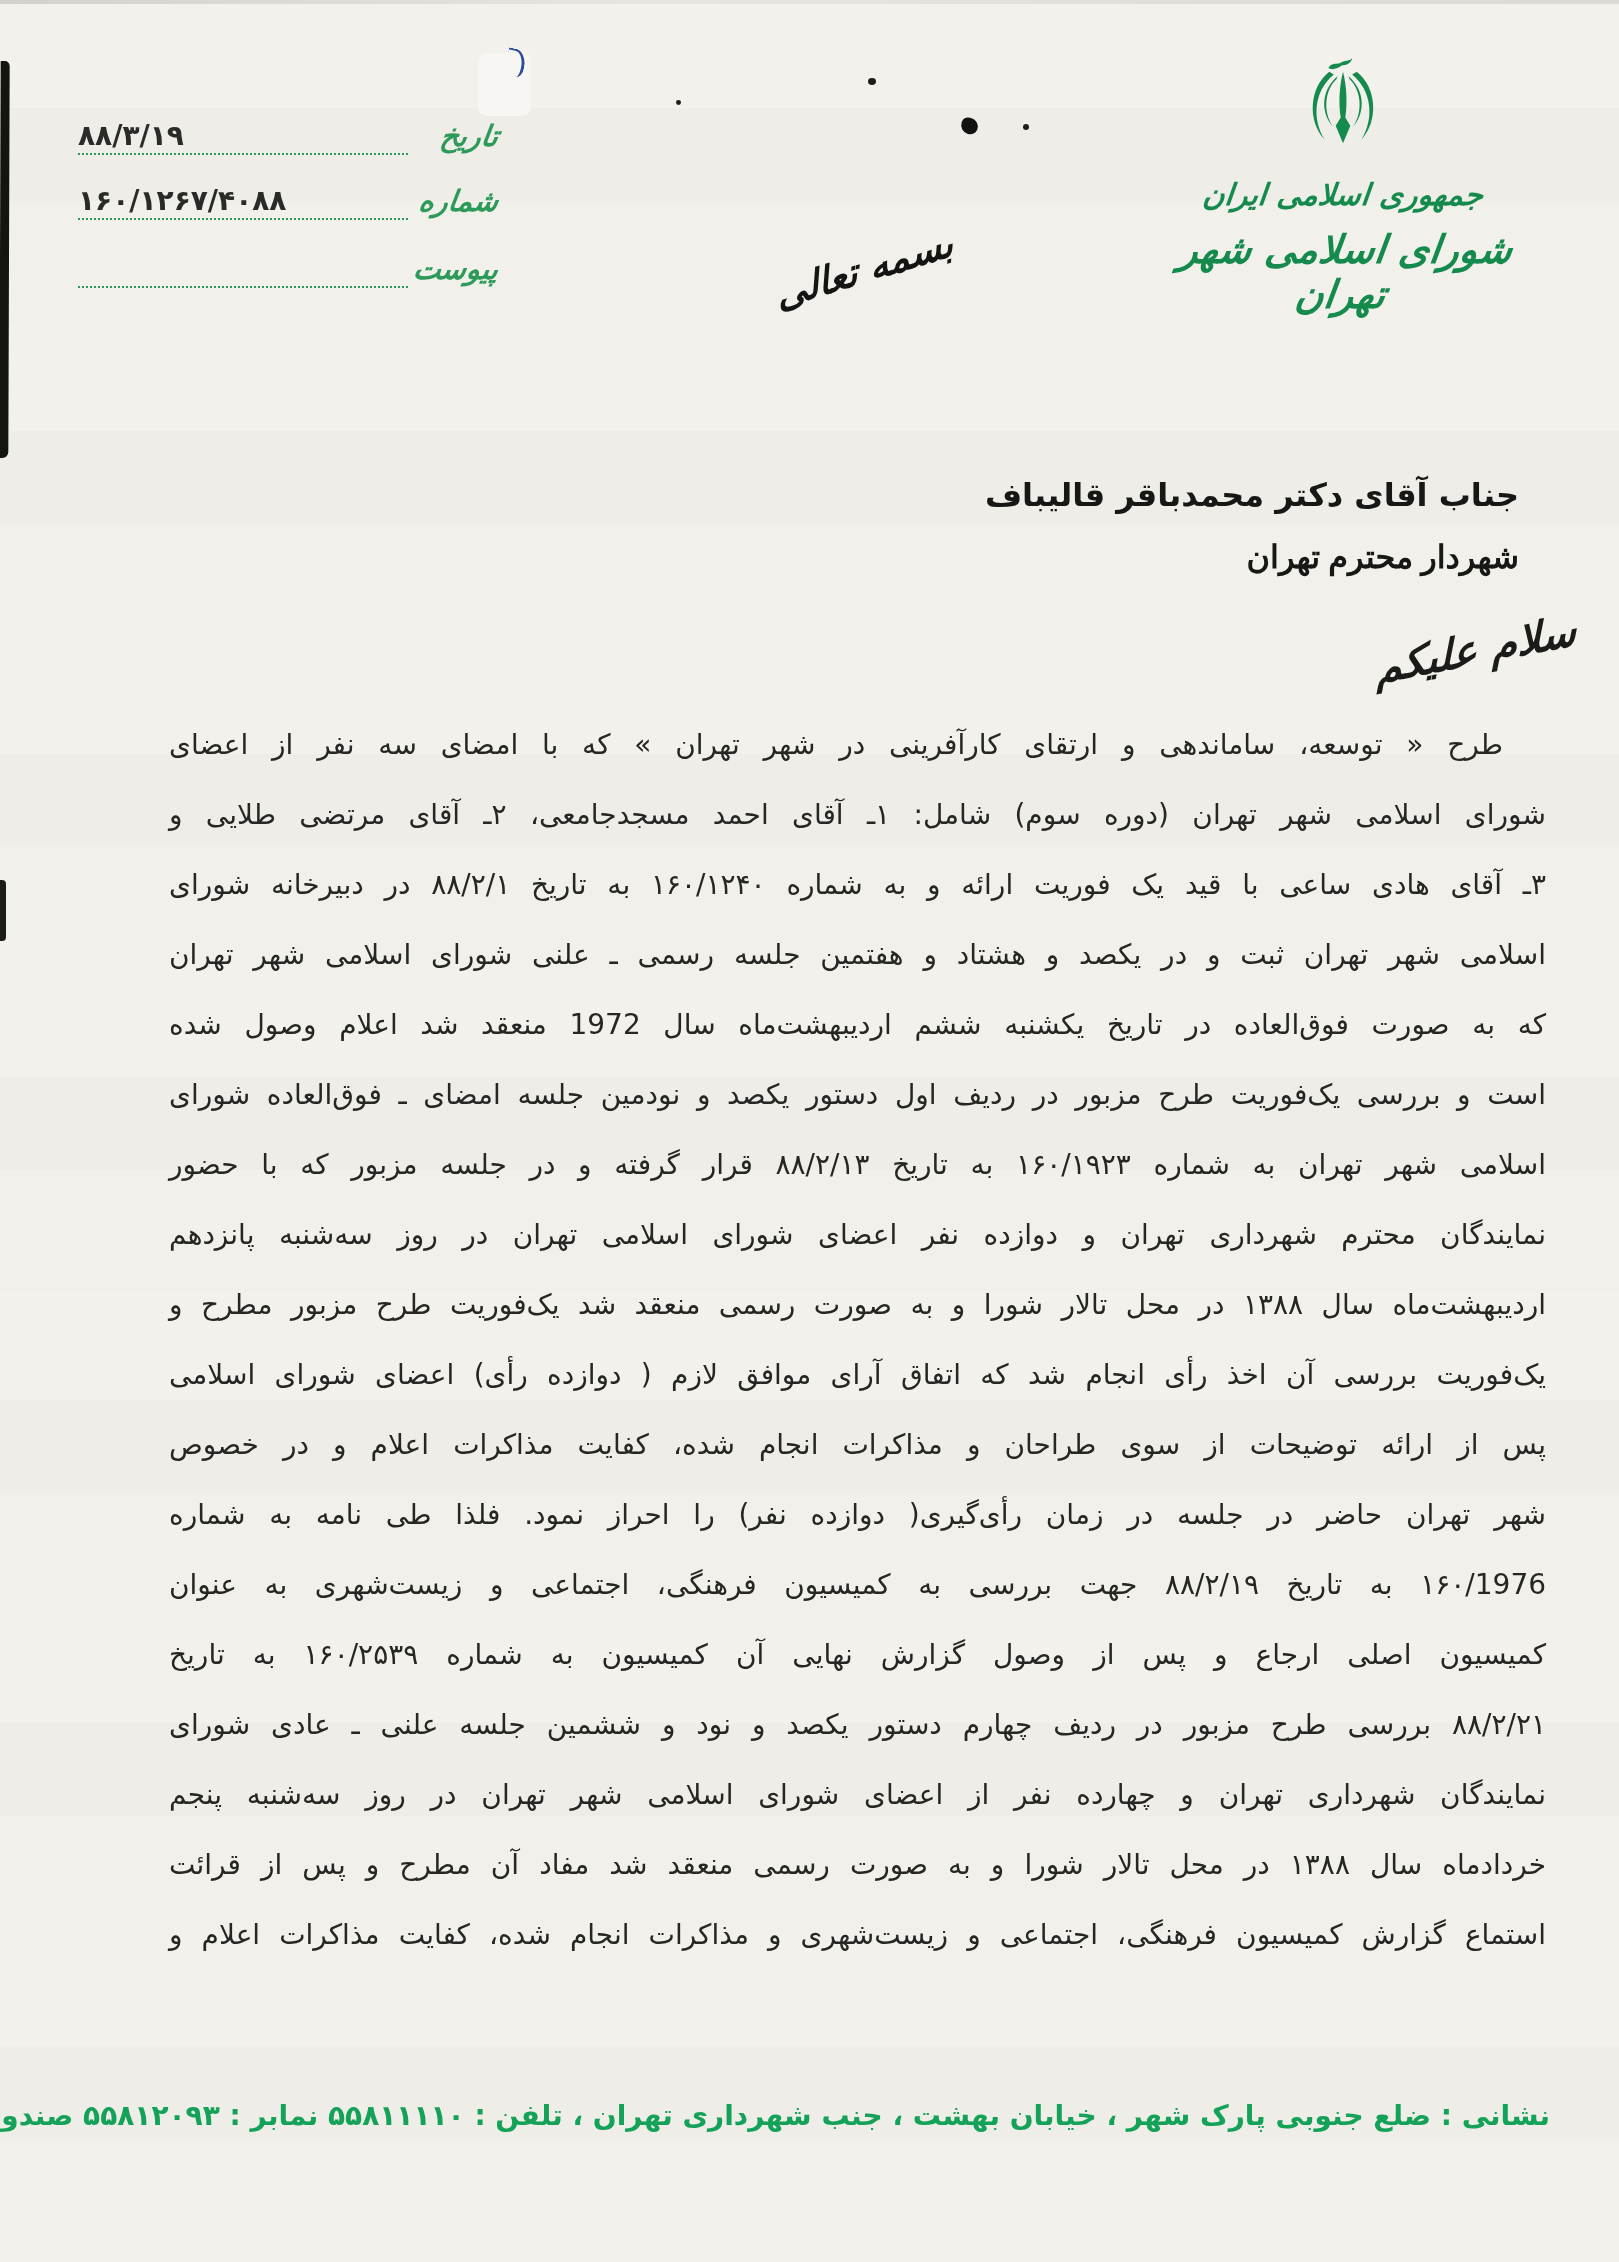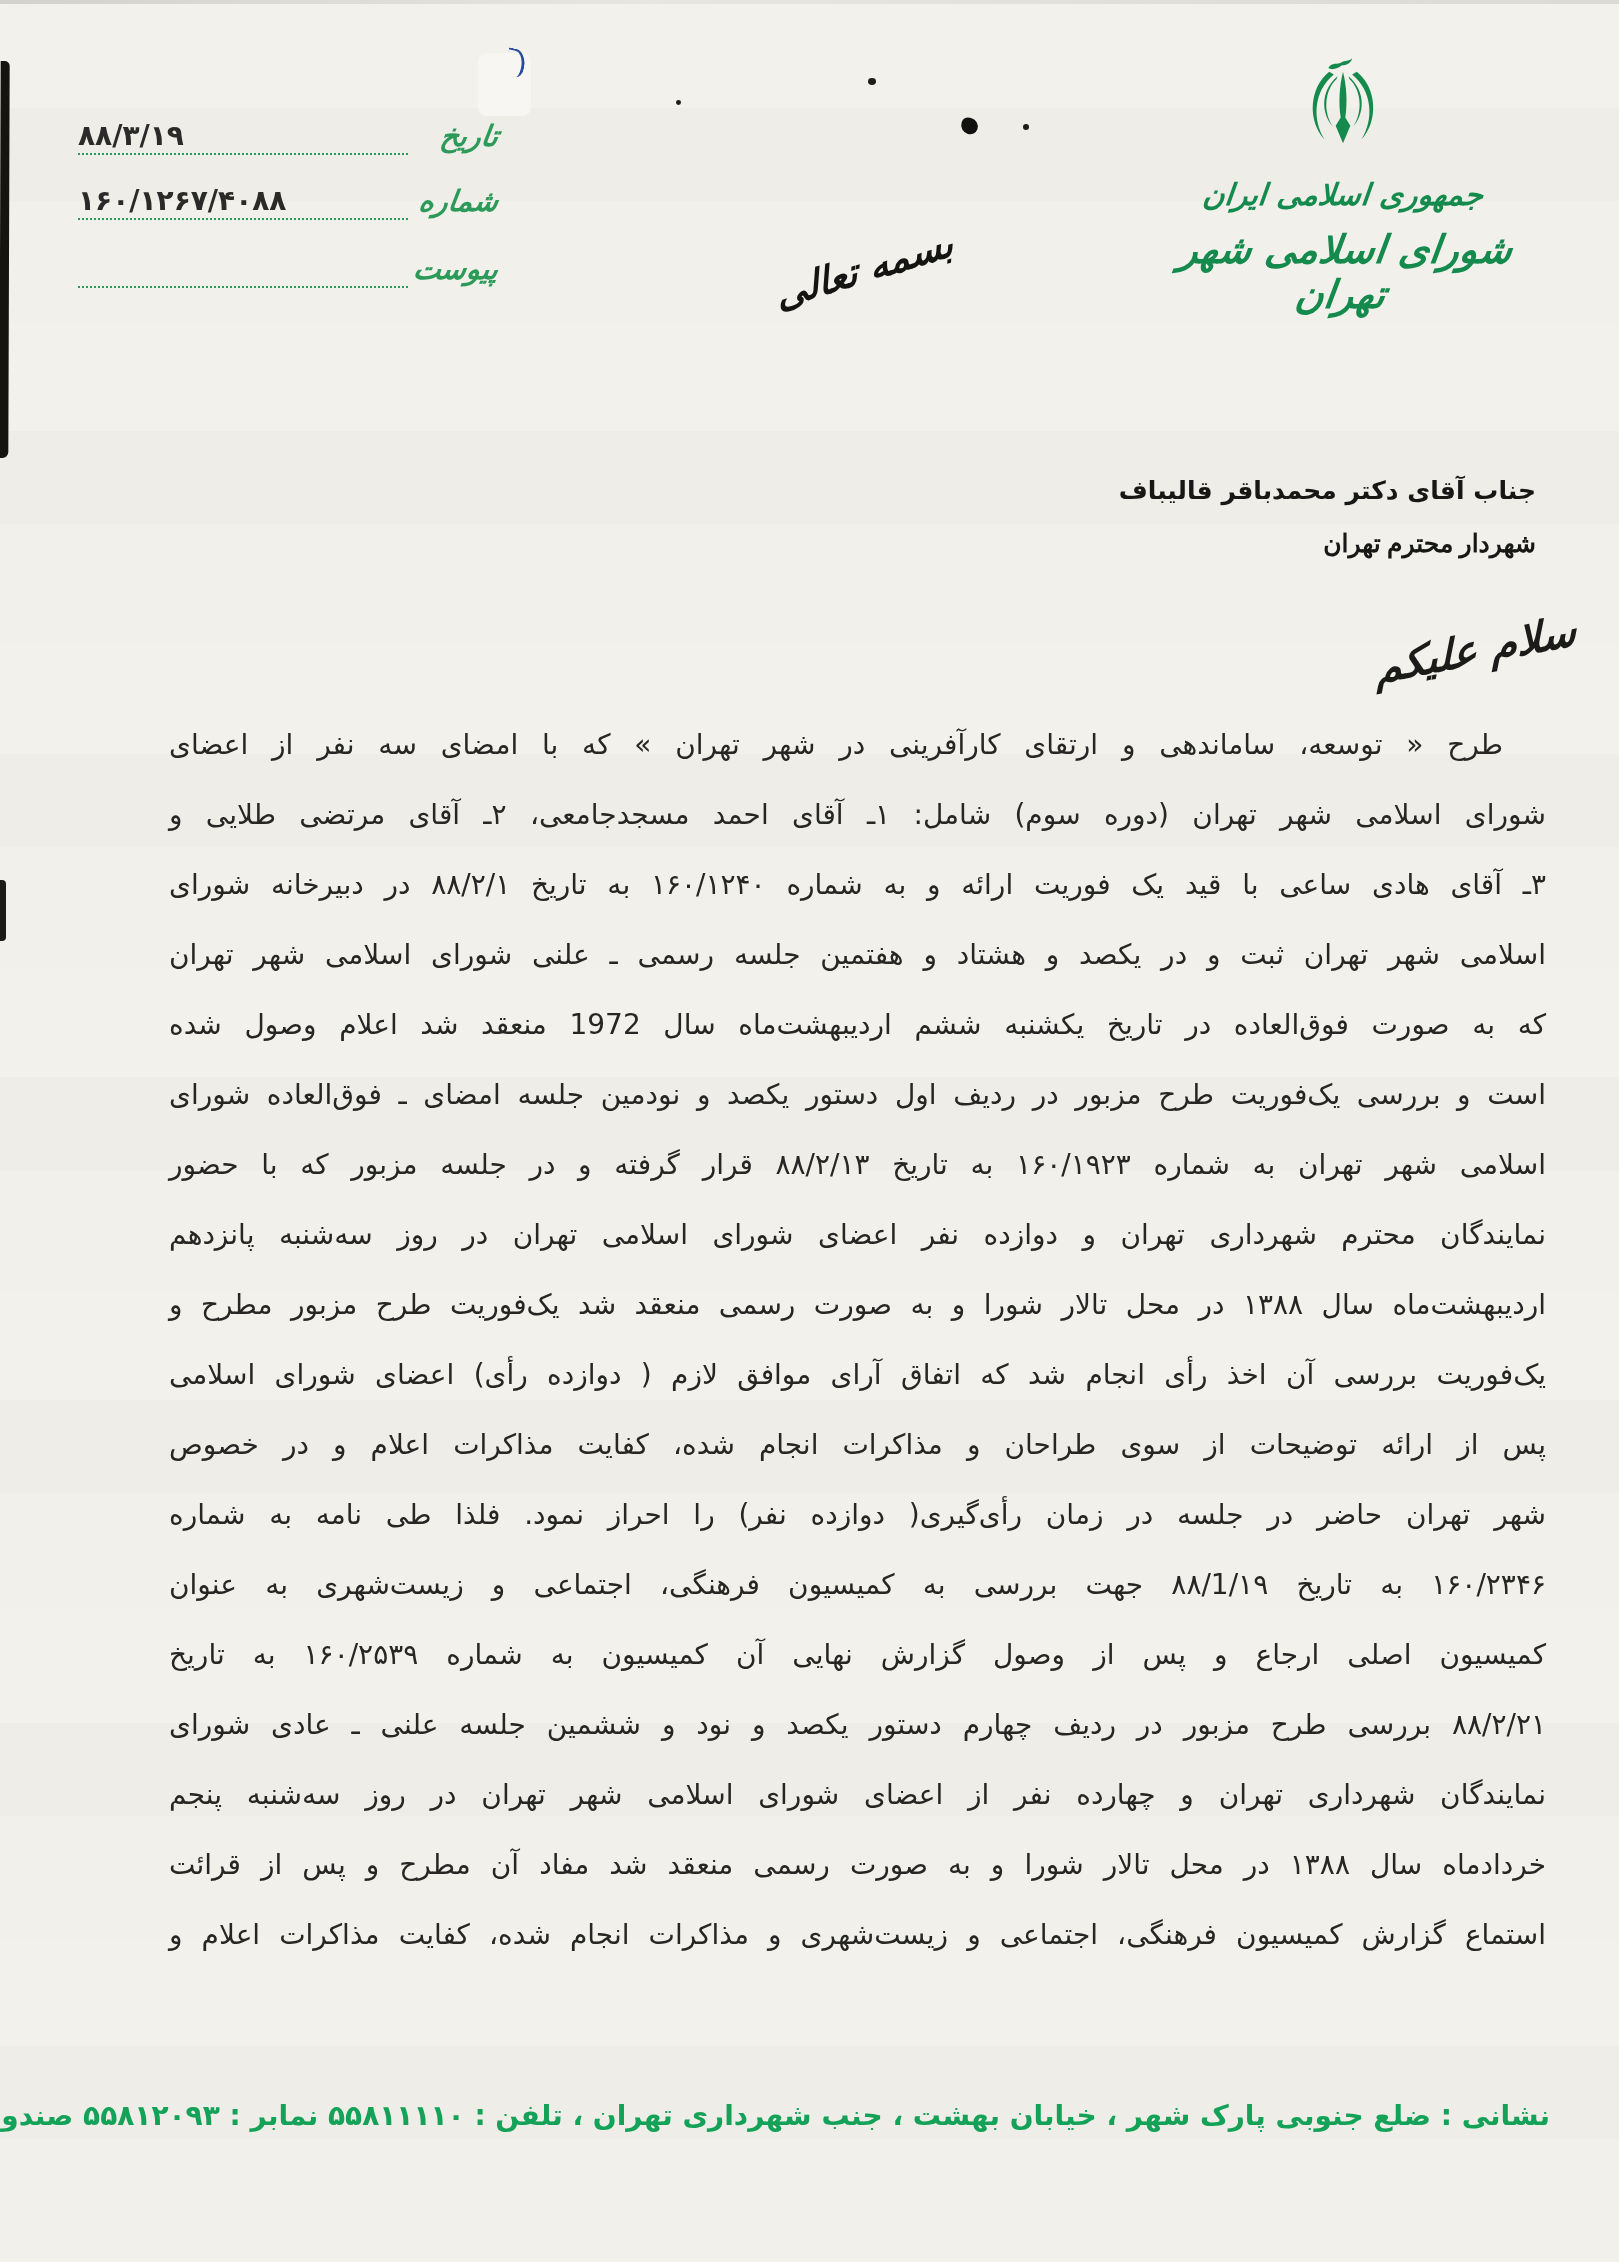--- a/index.html
+++ b/index.html
@@ -49,22 +49,22 @@
     font-style:italic;font-size:29px;padding-bottom:2px;transform:skewX(-8deg);}
   .meta-line{flex:1;border-bottom:2.9px dotted var(--meta-green,#2c9a58);
     text-align:left;color:var(--ink,#2a2a28);font-weight:600;
     letter-spacing:1px;padding-bottom:0;line-height:1.2;}
   .meta-row.r3{margin-top:17.6px;}
   
   .bismillah{position:absolute;top:247px;left:747px;width:235px;text-align:center;
     font-size:38px;font-weight:bold;font-style:italic;
     transform:rotate(-17deg) skewX(-8deg);color:#141412;}
   
-  .addressee{position:absolute;top:476px;right:83px;text-align:right;direction:rtl;
-    font-weight:bold;font-size:25px;color:#171715;}
+  .addressee{position:absolute;top:476px;right:100px;text-align:right;direction:rtl;
+    font-weight:bold;font-size:32px;color:#171715;}
   .addr-l2{margin-top:23.5px;font-family:Liberation Serif, serif;}
   
   .salutation{position:absolute;top:625px;right:41px;font-size:42px;font-weight:bold;
     font-style:italic;transform:rotate(-11deg) skewX(-9deg);color:#1b1b19;direction:rtl;}
   
   .body-text{position:absolute;top:710px;left:169px;right:73px;direction:rtl;
     font-size:28px;color:#262624;}
   .bline{height:70px;line-height:70px;text-align:justify;text-align-last:justify;
     white-space:nowrap;overflow:visible;}
   .bline.indent{padding-right:43px;}
@@ -136,21 +136,21 @@
     <div class="bline">۳ـ آقای هادی ساعی با قید یک فوریت ارائه و به شماره ۱۶۰/۱۲۴۰ به تاریخ ۸۸/۲/۱ در دبیرخانه شورای</div>
     <div class="bline">اسلامی شهر تهران ثبت و در یکصد و هشتاد و هفتمین جلسه رسمی ـ علنی شورای اسلامی شهر تهران</div>
     <div class="bline">که به صورت فوق‌العاده در تاریخ یکشنبه ششم اردیبهشت‌ماه سال 1972 منعقد شد اعلام وصول شده</div>
     <div class="bline">است و بررسی یک‌فوریت طرح مزبور در ردیف اول دستور یکصد و نودمین جلسه امضای ـ فوق‌العاده شورای</div>
     <div class="bline">اسلامی شهر تهران به شماره ۱۶۰/۱۹۲۳ به تاریخ ۸۸/۲/۱۳ قرار گرفته و در جلسه مزبور که با حضور</div>
     <div class="bline">نمایندگان محترم شهرداری تهران و دوازده نفر اعضای شورای اسلامی تهران در روز سه‌شنبه پانزدهم</div>
     <div class="bline">اردیبهشت‌ماه سال ۱۳۸۸ در محل تالار شورا و به صورت رسمی منعقد شد یک‌فوریت طرح مزبور مطرح و</div>
     <div class="bline">یک‌فوریت بررسی آن اخذ رأی انجام شد که اتفاق آرای موافق لازم ( دوازده رأی) اعضای شورای اسلامی</div>
     <div class="bline">پس از ارائه توضیحات از سوی طراحان و مذاکرات انجام شده، کفایت مذاکرات اعلام و در خصوص</div>
     <div class="bline">شهر تهران حاضر در جلسه در زمان رأی‌گیری( دوازده نفر) را احراز نمود. فلذا طی نامه به شماره</div>
-    <div class="bline">۱۶۰/۲۳۴۶ به تاریخ ۸۸/1/۱۹ جهت بررسی به کمیسیون فرهنگی، اجتماعی و زیست‌شهری به عنوان</div>
+    <div class="bline">۱۶۰/1976 به تاریخ ۸۸/۲/۱۹ جهت بررسی به کمیسیون فرهنگی، اجتماعی و زیست‌شهری به عنوان</div>
     <div class="bline">کمیسیون اصلی ارجاع و پس از وصول گزارش نهایی آن کمیسیون به شماره ۱۶۰/۲۵۳۹ به تاریخ</div>
     <div class="bline">۸۸/۲/۲۱ بررسی طرح مزبور در ردیف چهارم دستور یکصد و نود و ششمین جلسه علنی ـ عادی شورای</div>
     <div class="bline">نمایندگان شهرداری تهران و چهارده نفر از اعضای شورای اسلامی شهر تهران در روز سه‌شنبه پنجم</div>
     <div class="bline">خردادماه سال ۱۳۸۸ در محل تالار شورا و به صورت رسمی منعقد شد مفاد آن مطرح و پس از قرائت</div>
     <div class="bline">استماع گزارش کمیسیون فرهنگی، اجتماعی و زیست‌شهری و مذاکرات انجام شده، کفایت مذاکرات اعلام و</div>
   </div>
 
   <div class="footer">نشانی : ضلع جنوبی پارک شهر ، خیابان بهشت ، جنب شهرداری تهران ، تلفن : ۵۵۸۱۱۱۱۰ نمابر : ۵۵۸۱۲۰۹۳ صندوق پستی : ۴۳۸۹ / ۱۱۳۶۵</div>
 
 </div>

